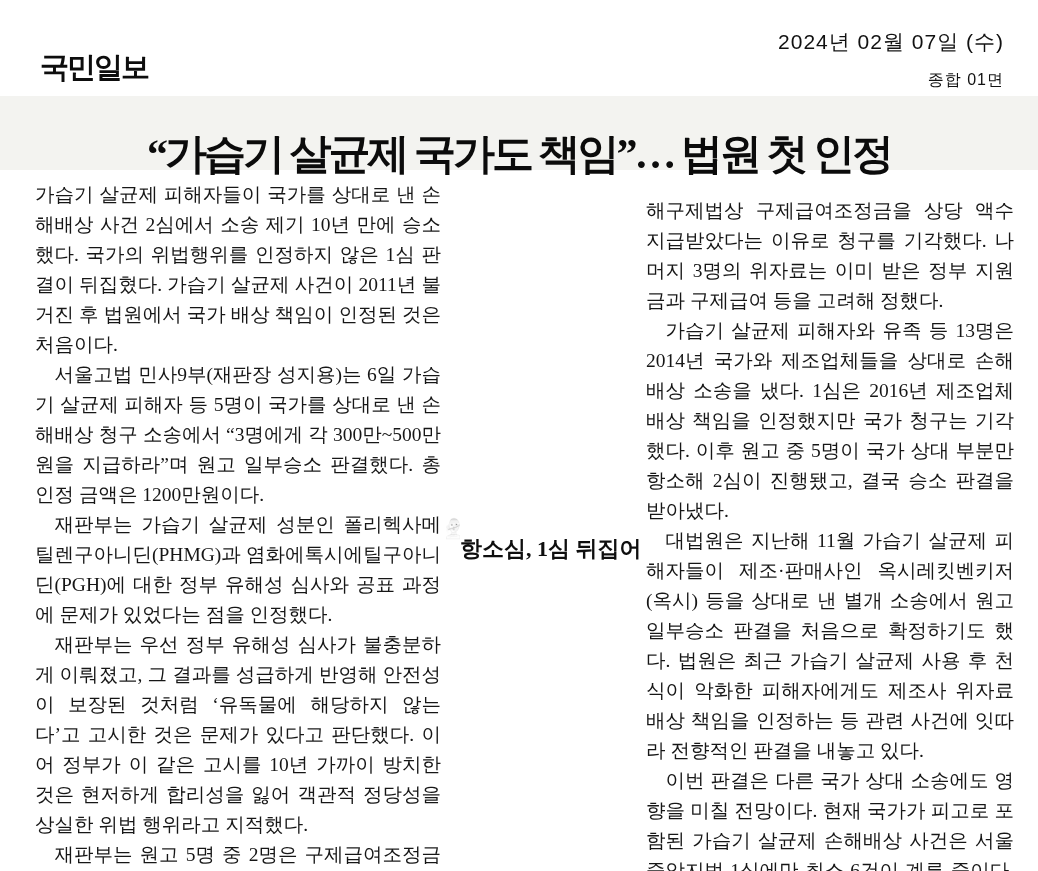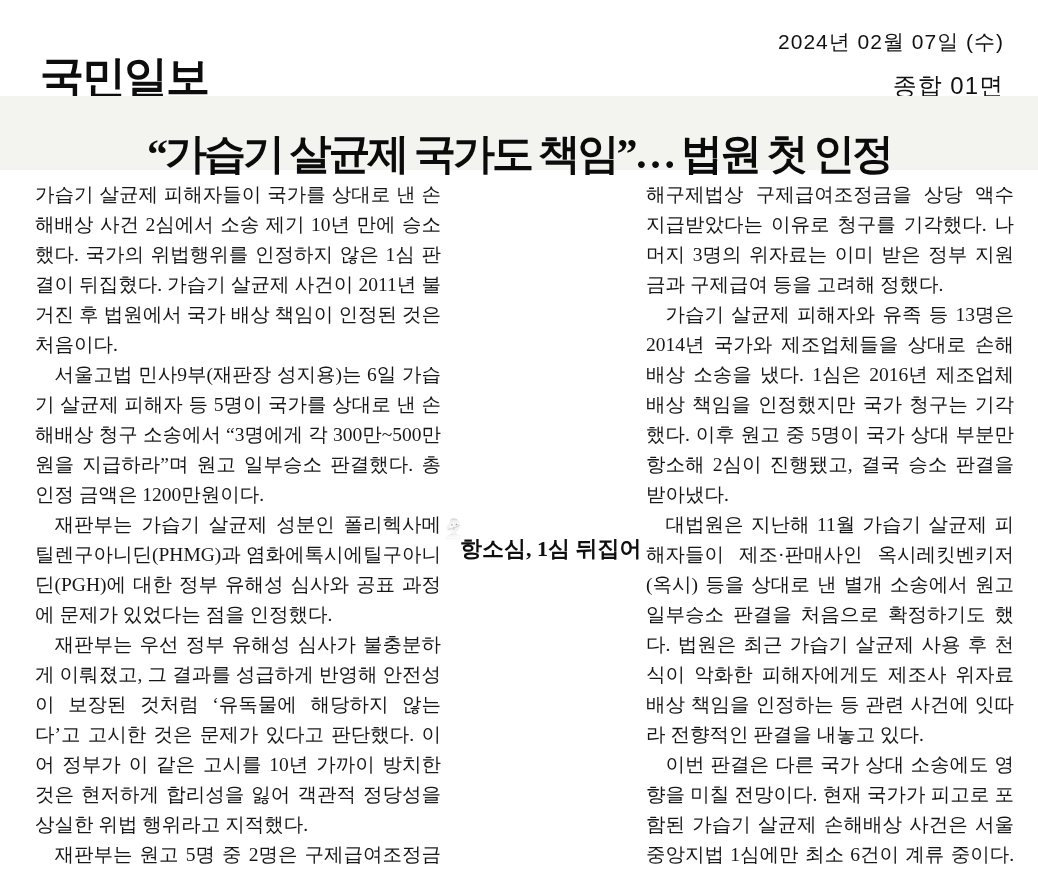--- a/index.html
+++ b/index.html
@@ -13,45 +13,45 @@
   }
   
   .pub-date{
     position:absolute;top:28px;right:34px;
     font-family:"Liberation Sans","DejaVu Sans",sans-serif;
     font-size:21px;letter-spacing:1px;color:#111;
   }
   .masthead{
     position:absolute;top:48px;left:40px;
     font-family:"Liberation Sans","DejaVu Sans",sans-serif;
-    font-size:44px;font-weight:900;letter-spacing:-2px;color:#0d0d0d;
+    font-size:29px;font-weight:900;letter-spacing:-2px;color:#0d0d0d;
   }
   .section-label{
     position:absolute;top:70px;right:34px;
     font-family:"Liberation Sans","DejaVu Sans",sans-serif;
-    font-size:24px;letter-spacing:1px;color:#111;margin-left:32px;
+    font-size:16px;letter-spacing:1px;color:#111;margin-left:32px;
   }
   
   .headline-band{
     position:absolute;left:0;top:96px;width:100%;height:74px;
     background:#f3f3f0;
   }
   .headline{
     position:absolute;left:0;top:98px;width:100%;
     text-align:center;
     font-size:42px;font-weight:700;letter-spacing:-3px;
     color:#0b0b0b;white-space:nowrap;
   }
   
   .columns{
     position:absolute;left:35px;top:180px;right:24px;bottom:0;
     display:flex;justify-content:space-between;
   }
   .col-left{width:406px;}
-  .col-right{width:368px;}
+  .col-right{width:368px;margin-top:16px;}
   .col-mid{
     width:196px;display:flex;flex-direction:row;align-items:center;
   }
   .body-text p{
     margin:0;
     font-size:19.5px;line-height:30px;
     text-align:justify;word-break:break-all;
     color:#161616;
   }
   .body-text p.indent{text-indent:1em;}

